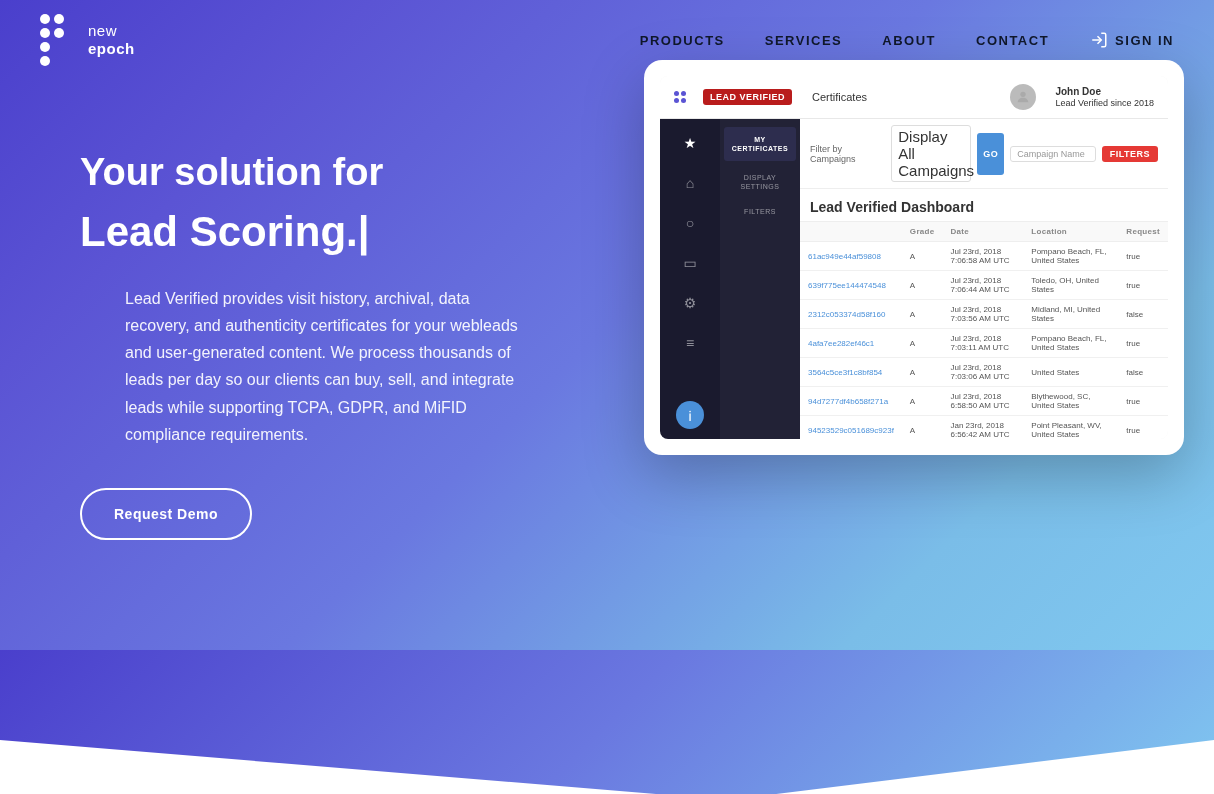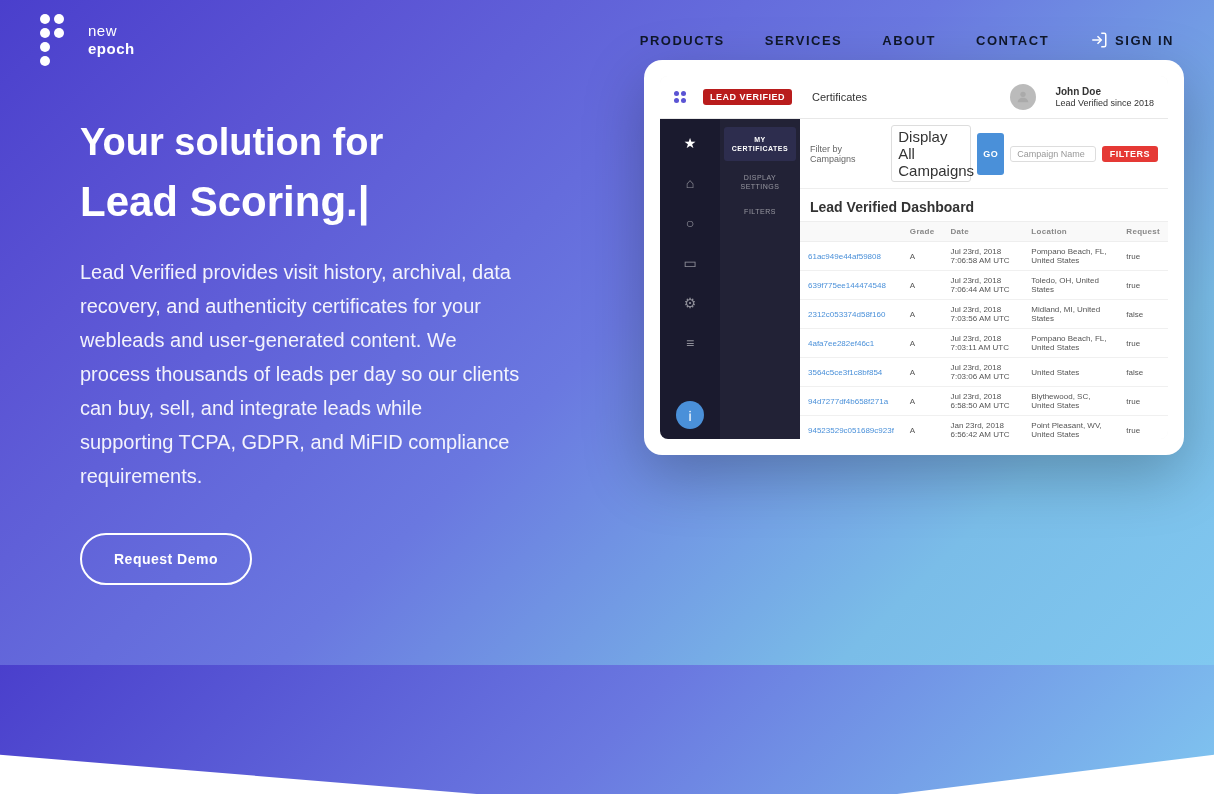--- a/index.html
+++ b/index.html
@@ -106,25 +106,26 @@
     }
     .hero-title {
       font-size: 42px;
       font-weight: 800;
       color: white;
       line-height: 1.1;
       margin-bottom: 30px;
     }
     @keyframes blink { 50% { opacity: 0; } }
     .hero-description {
-      font-size: 20px;
+      font-size: 16px;
       color: rgba(255,255,255,0.92);
       line-height: 1.7;
       margin-bottom: 40px;
       max-width: 520px;
+      margin-left: 45px;
     }
     .request-demo-btn {
       display: inline-block;
       padding: 16px 32px;
       border: 2px solid white;
       border-radius: 30px;
       color: white;
       font-size: 14px;
       font-weight: 600;
       text-decoration: none;

